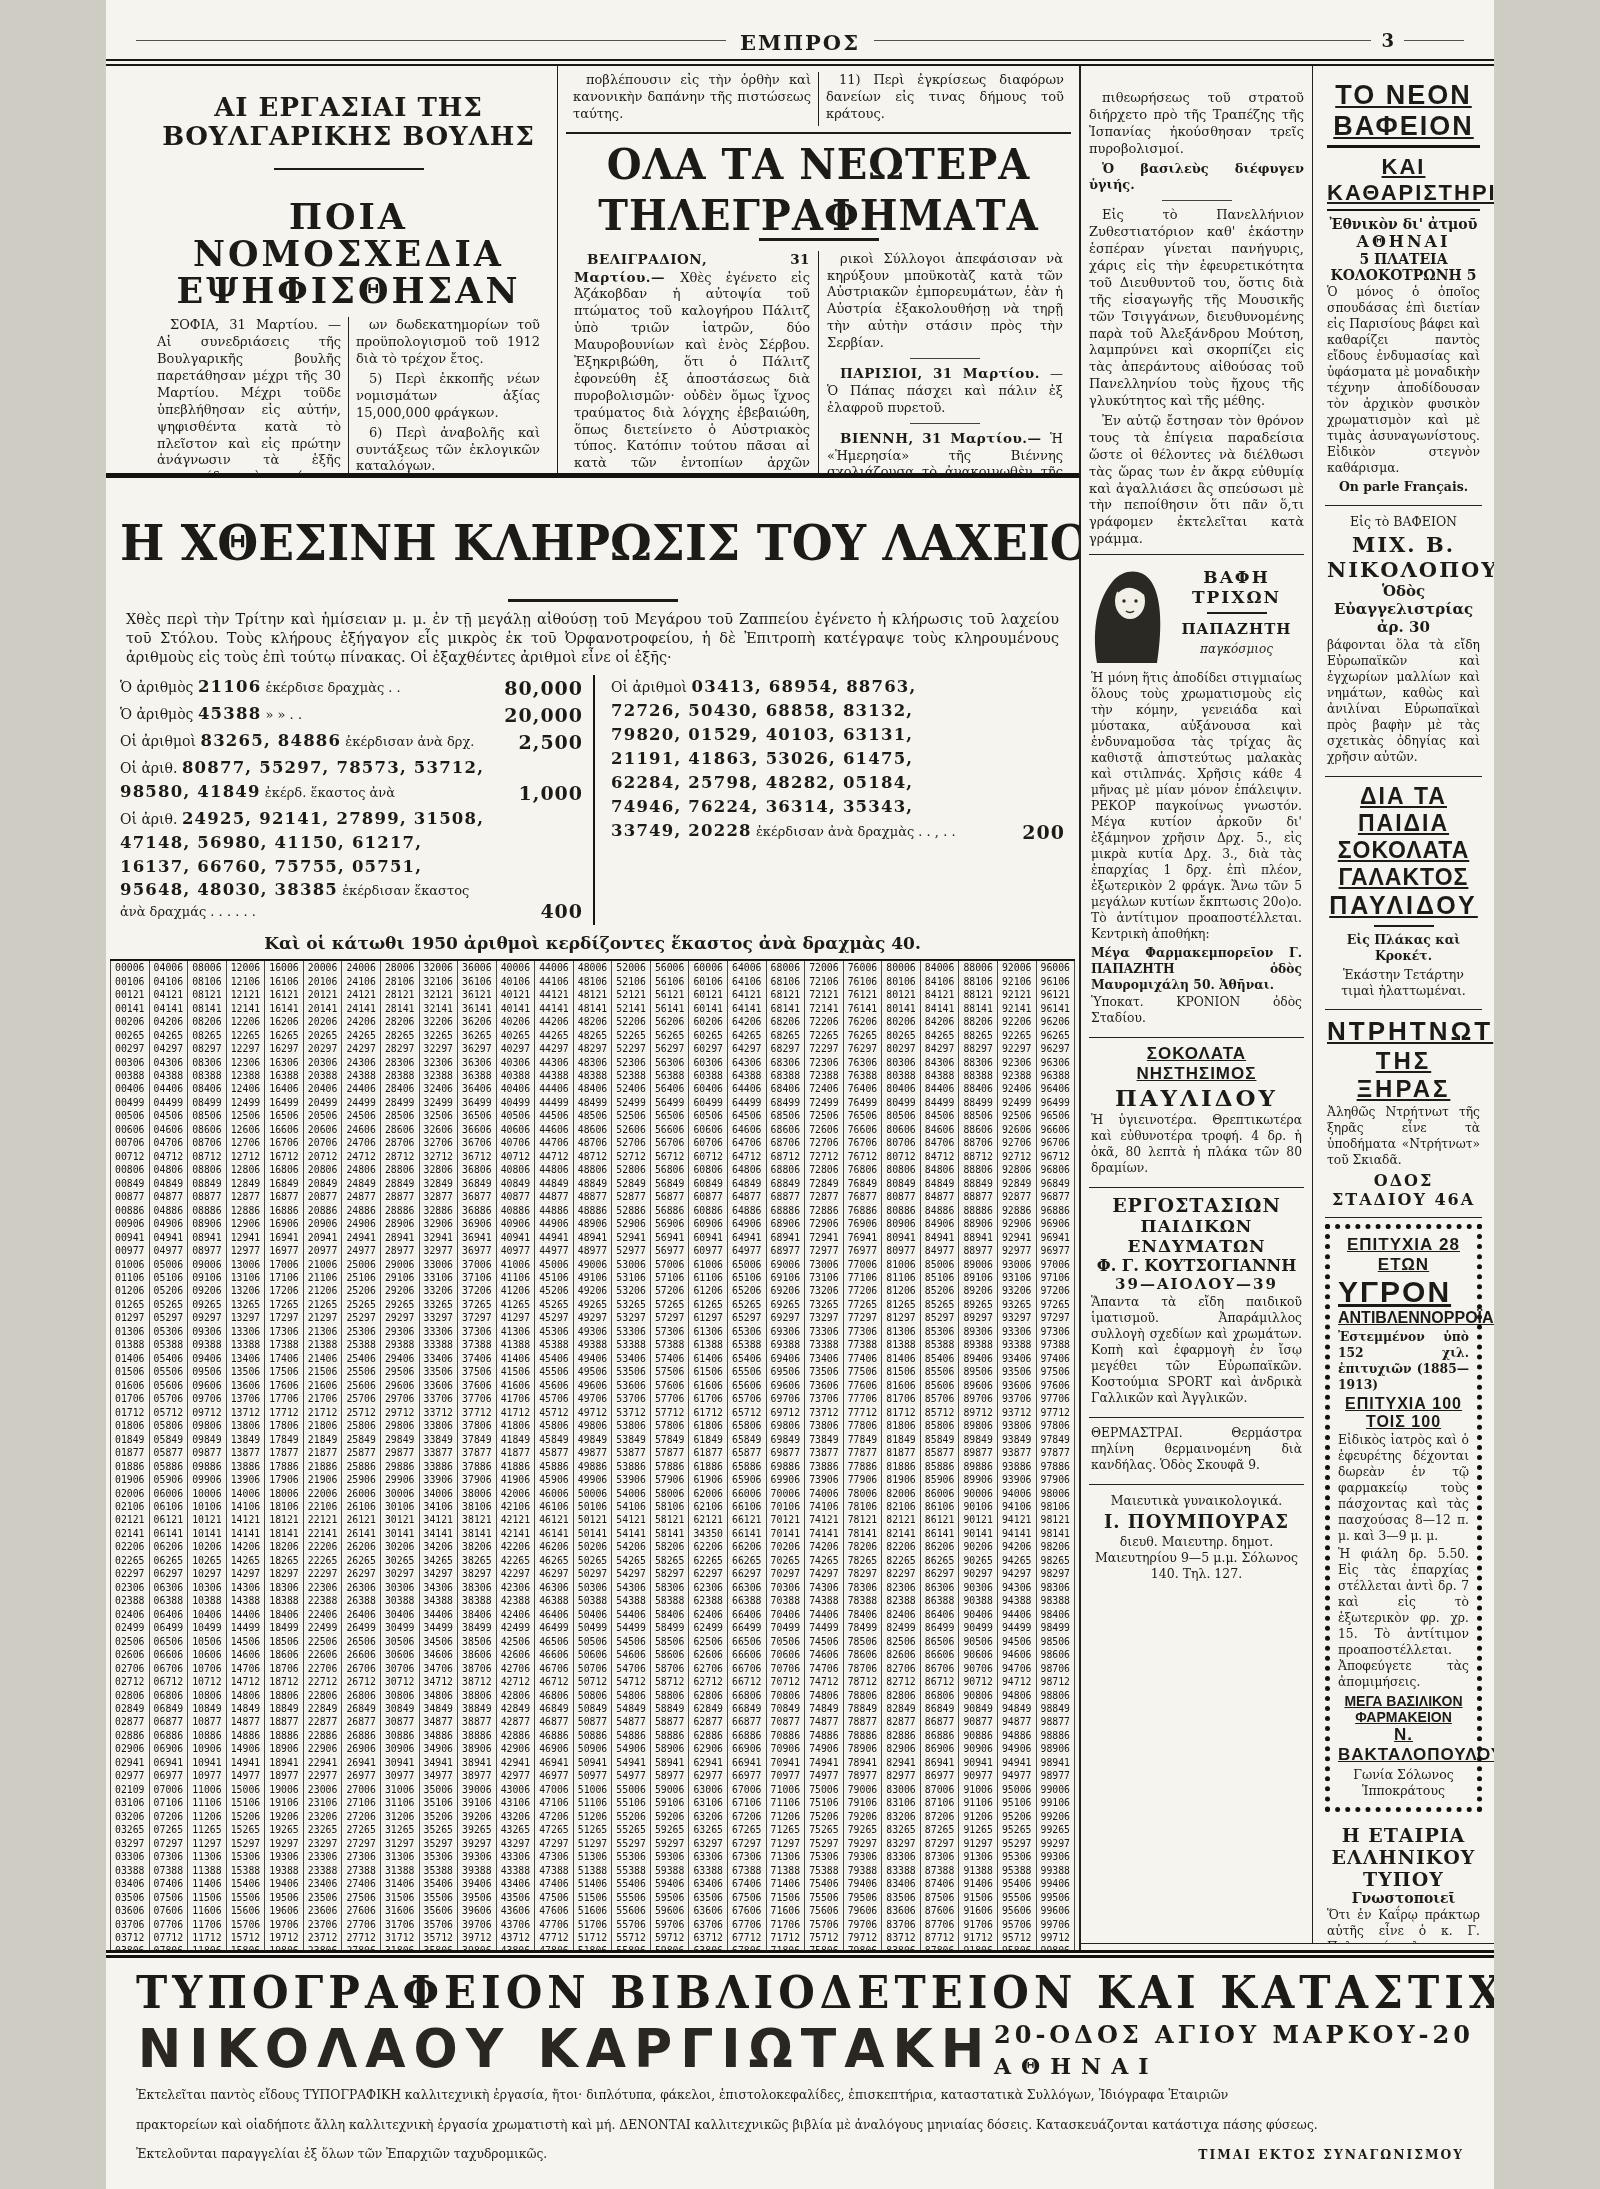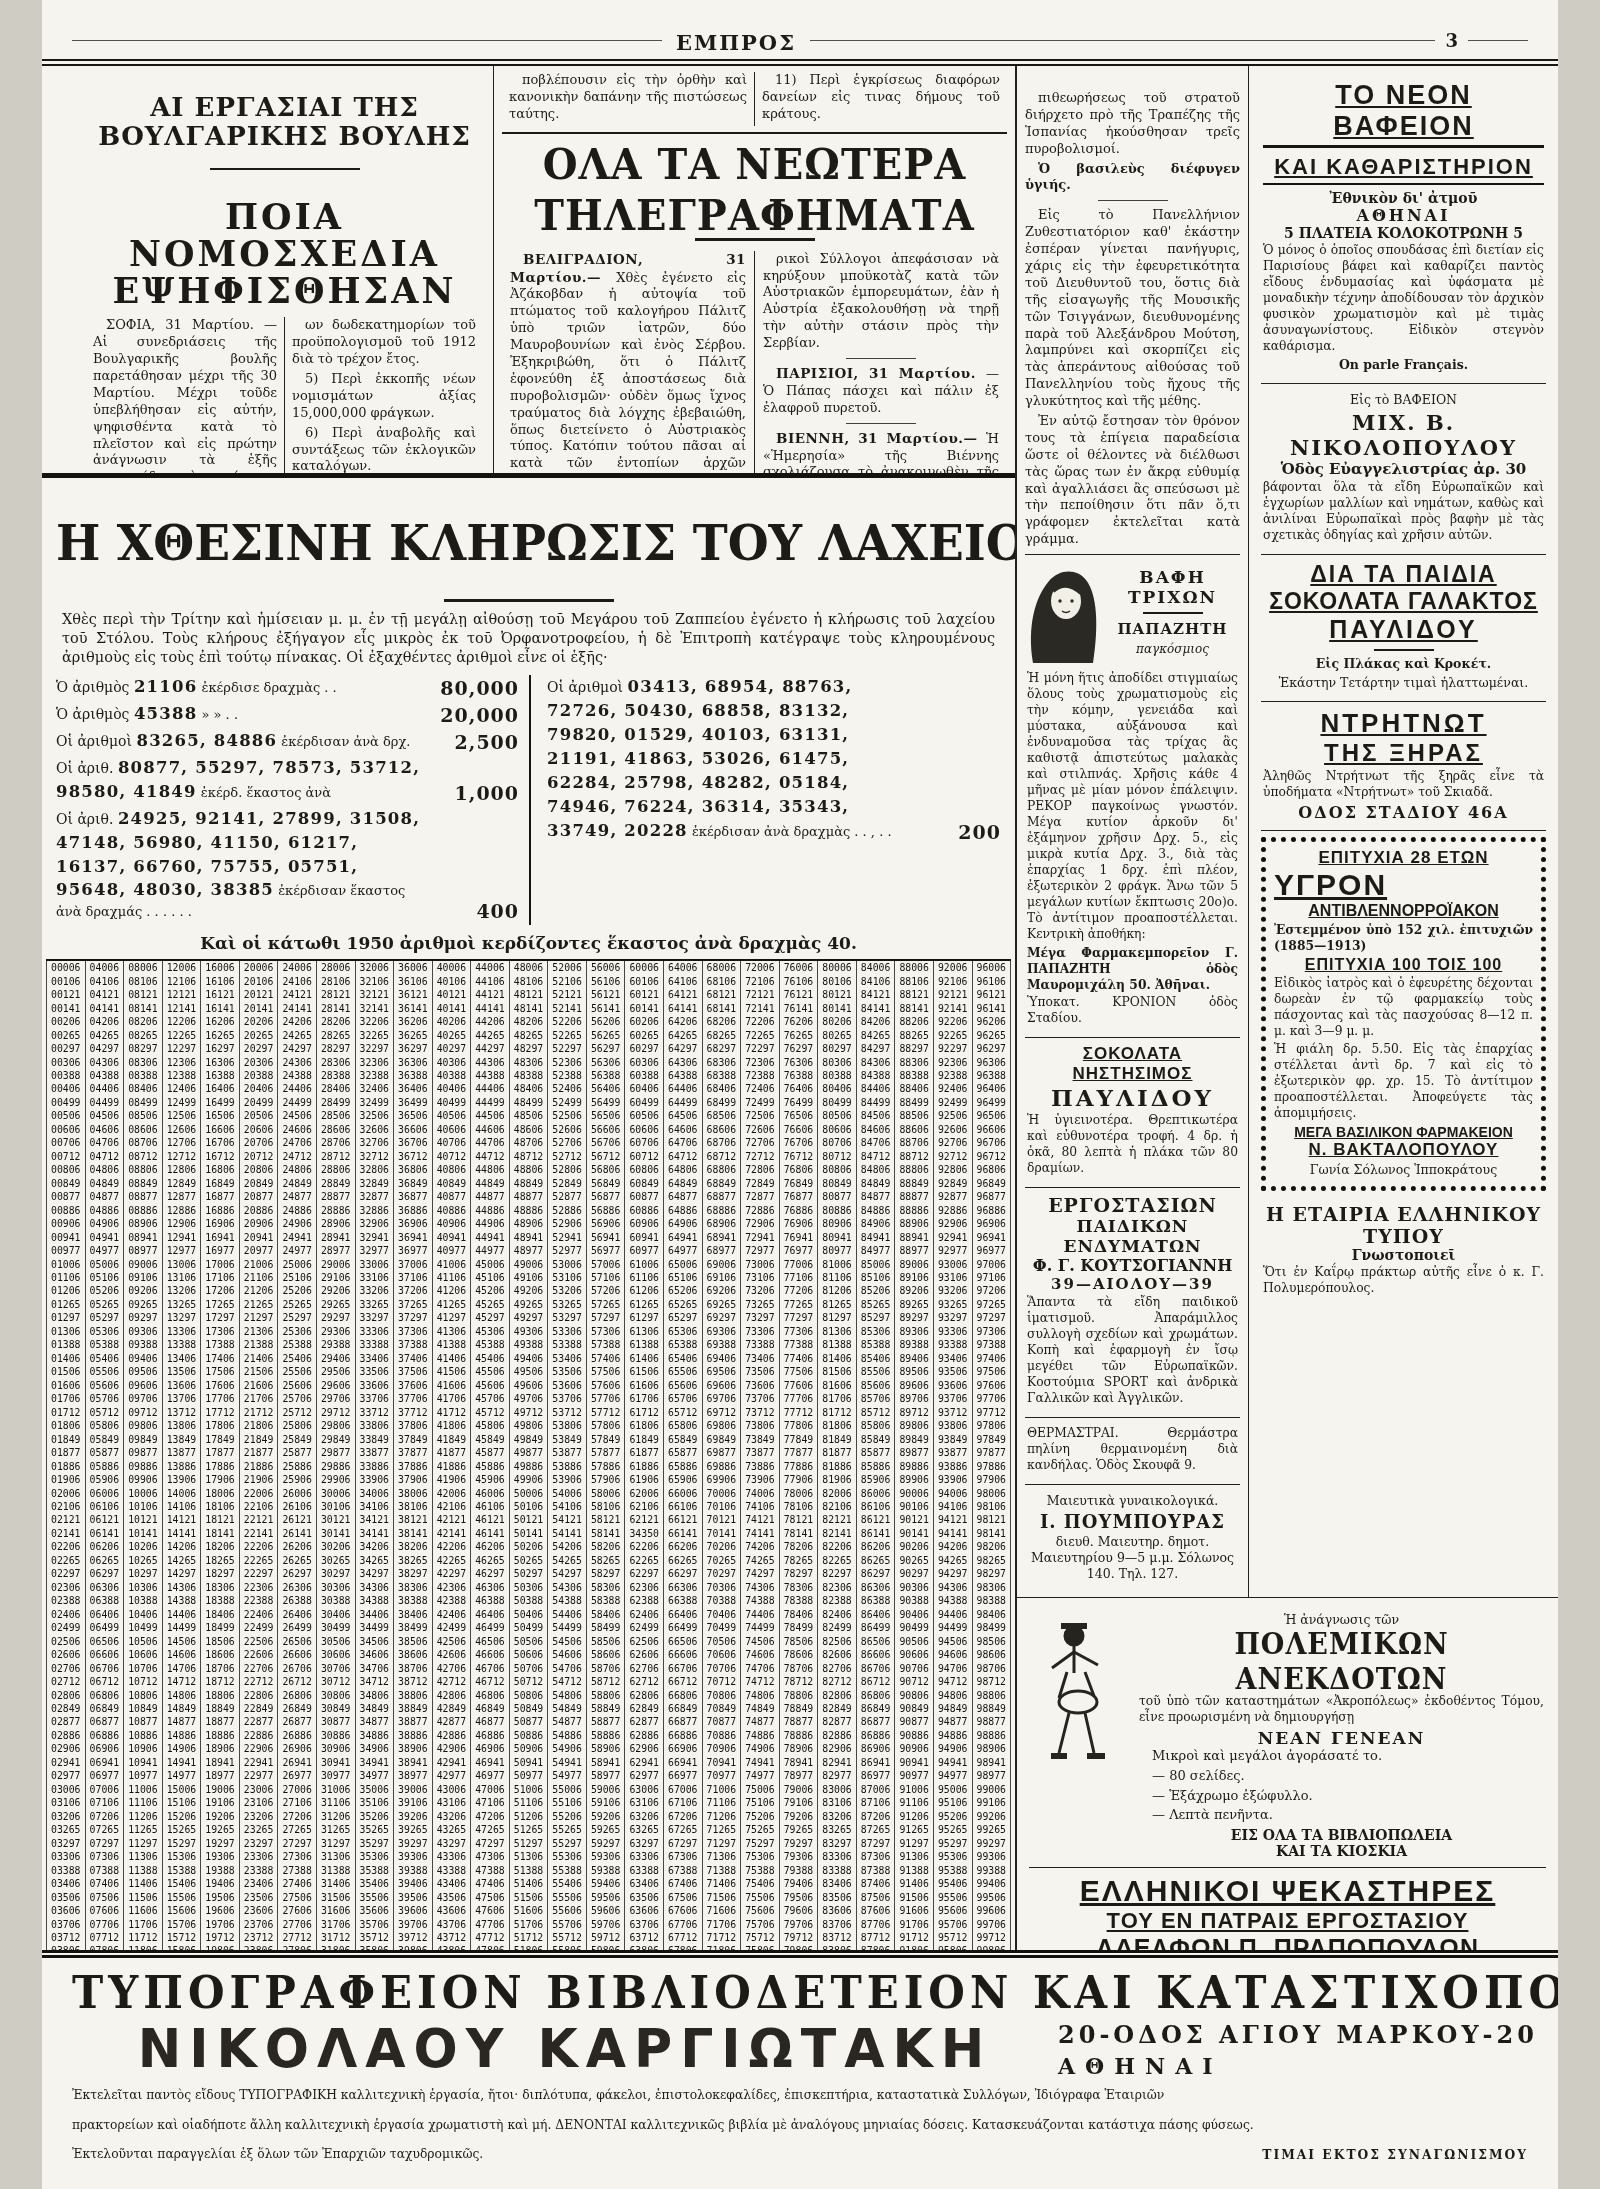--- a/index.html
+++ b/index.html
@@ -1,16 +1,16 @@
 <!DOCTYPE html>
 <html><head>
 <meta charset="utf-8">
 <style>
   html,body{margin:0;padding:0;background:#cfccc4;}
-  .page{width:1516px;height:2189px;margin:0 auto;background:#f6f4ee;color:#1d1b17;
+  .page{width:1388px;height:2189px;margin:0 auto;background:#f6f4ee;color:#1d1b17;
         font-family:"DejaVu Serif","Liberation Serif",serif;position:relative;overflow:hidden;box-sizing:border-box;}
   *,*::before,*::after{box-sizing:border-box;}
 
   
   .masthead{height:66px;position:relative;border-bottom:7px double #181714;}
   .masthead .rule{position:absolute;left:30px;right:30px;top:40px;border-top:1px solid #55514a;}
   .mast-title{position:absolute;top:30px;left:620px;font-weight:bold;font-size:21px;letter-spacing:2px;
               background:#f6f4ee;padding:0 14px;}
   .mast-page{position:absolute;top:30px;right:90px;font-weight:bold;font-size:18px;background:#f6f4ee;padding:0 10px;}
 
@@ -257,21 +257,21 @@
             <div class="num-cell">02606</div>
             <div class="num-cell">02706</div>
             <div class="num-cell">02712</div>
             <div class="num-cell">02806</div>
             <div class="num-cell">02849</div>
             <div class="num-cell">02877</div>
             <div class="num-cell">02886</div>
             <div class="num-cell">02906</div>
             <div class="num-cell">02941</div>
             <div class="num-cell">02977</div>
-            <div class="num-cell">03006</div>
+            <div class="num-cell">02109</div>
             <div class="num-cell">03106</div>
             <div class="num-cell">03206</div>
             <div class="num-cell">03265</div>
             <div class="num-cell">03297</div>
             <div class="num-cell">03306</div>
             <div class="num-cell">03388</div>
             <div class="num-cell">03406</div>
             <div class="num-cell">03506</div>
             <div class="num-cell">03606</div>
             <div class="num-cell">03706</div>

